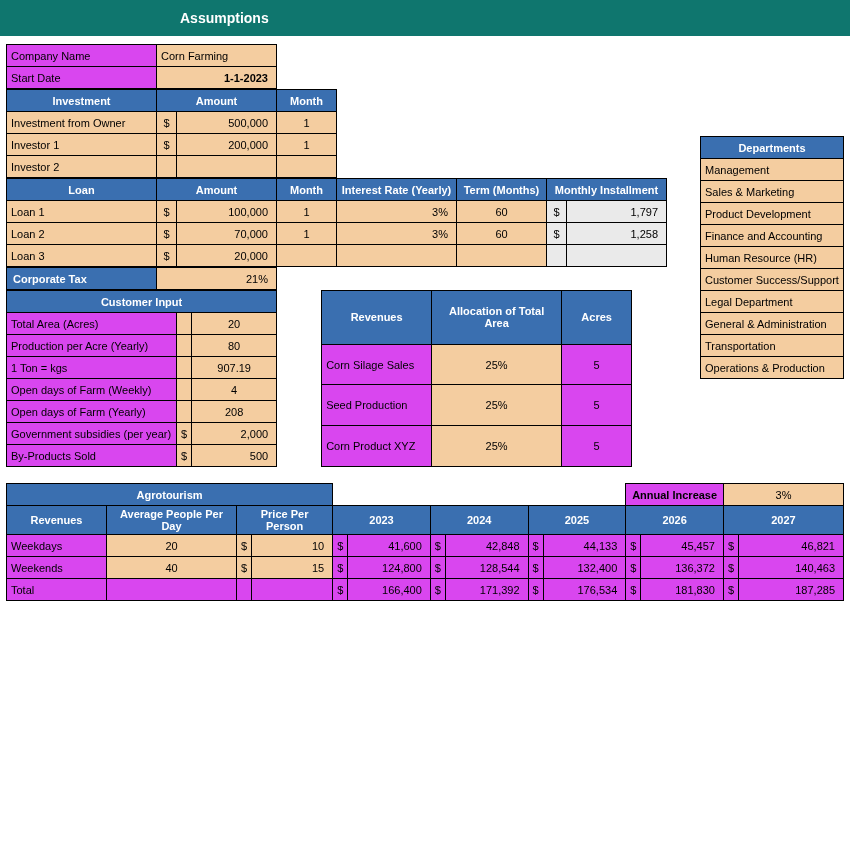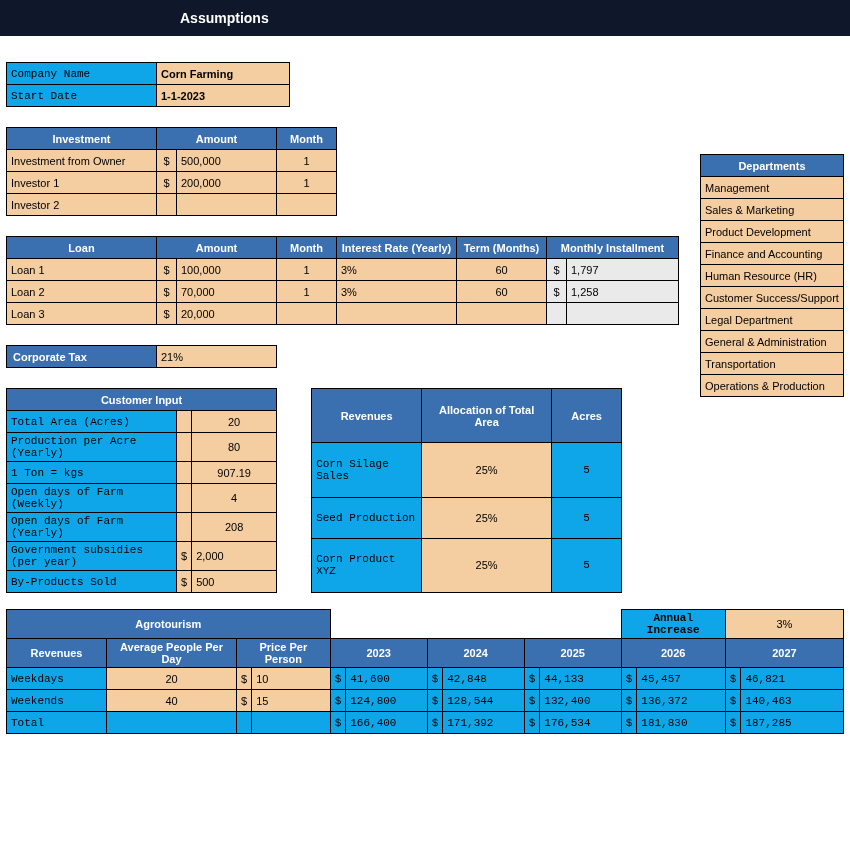--- a/index.html
+++ b/index.html
@@ -5,64 +5,64 @@
 * { box-sizing: border-box; margin: 0; padding: 0; }
 body {
   font-family: Arial, sans-serif;
   font-size: 11px;
   background: #fff;
   width: 850px;
   padding: 0;
   color: #000;
 }
 .title-bar {
-  background: #0f172a;
+  background: #0f766e;
   color: #fff;
   font-weight: bold;
   font-size: 14px;
   padding: 10px 0 10px 180px;
-  margin-bottom: 26px;
+  margin-bottom: 8px;
 }
 .container { padding: 0 6px; position: relative; }
 table { border-collapse: collapse; }
 td, th { padding: 2px 4px; height: 22px; font-size: 11px; }
 .hdr-blue {
   background: #3a6fb0;
   color: #fff;
   font-weight: bold;
   text-align: center;
   border: 1px solid #000;
 }
 .cell-border { border: 1px solid #000; }
 .cell-peach { background: #f4cda0; }
-.cell-white { background: #0ea5e9; font-family: Liberation Mono, monospace; }
+.cell-white { background: #d946ef; }
 .cell-gray { background: #eaeaea; }
-.num { padding-right: 8px; }
+.num { text-align: right; padding-right: 8px; }
 .ctr { text-align: center; }
 .lbl { text-align: left; padding-left: 4px; }
-.mt { margin-top: 20px; }
+.mt { }
 .departments-box {
   position: absolute;
   top: 92px;
   right: 6px;
   width: 144px;
 }
 </style>
 </head>
 <body>
 
 <div class="title-bar">Assumptions</div>
 
 <div class="container">
 
 <table>
   <tbody>
         <tr>
     <td class="cell-border cell-white lbl" style="width:150px">Company Name</td>
-    <td class="cell-border cell-peach lbl" style="width:133px;font-weight:bold">Corn Farming</td>
+    <td class="cell-border cell-peach lbl" style="width:120px;font-weight:normal">Corn Farming</td>
   </tr>
   <tr>
     <td class="cell-border cell-white lbl">Start Date</td>
     <td class="cell-border cell-peach num" style="font-weight:bold">1-1-2023</td>
   </tr>
 </tbody>
     </table>
 
 <table class="mt">
   <tbody>
@@ -93,21 +93,21 @@
     </table>
 
 <table class="mt">
   <tbody>
         <tr>
     <th class="hdr-blue" style="width:150px">Loan</th>
     <th class="hdr-blue" colspan="2" style="width:120px">Amount</th>
     <th class="hdr-blue" style="width:60px">Month</th>
     <th class="hdr-blue" style="width:120px">Interest Rate (Yearly)</th>
     <th class="hdr-blue" style="width:90px">Term (Months)</th>
-    <th class="hdr-blue" colspan="2" style="width:132px">Monthly Installment</th>
+    <th class="hdr-blue" colspan="2" style="width:120px">Monthly Installment</th>
   </tr>
   <tr>
     <td class="cell-border cell-peach lbl">Loan 1</td>
     <td class="cell-border cell-peach ctr" style="width:20px">$</td>
     <td class="cell-border cell-peach num">100,000</td>
     <td class="cell-border cell-peach ctr">1</td>
     <td class="cell-border cell-peach num">3%</td>
     <td class="cell-border cell-peach ctr">60</td>
     <td class="cell-border cell-gray ctr" style="width:20px">$</td>
     <td class="cell-border cell-gray num">1,797</td>
@@ -137,21 +137,21 @@
 
 <table class="mt">
   <tbody>
         <tr>
     <td class="hdr-blue lbl" style="width:150px;text-align:left;padding-left:6px">Corporate Tax</td>
     <td class="cell-border cell-peach num" style="width:120px">21%</td>
   </tr>
 </tbody>
     </table>
 
-<div style="display:flex;gap:34px" class="mt">
+<div style="display:flex;gap:44px" class="mt">
   <table>
     <tbody>
           <tr>
             <th class="hdr-blue" colspan="3" style="width:270px">Customer Input</th>
           </tr>
     <tr>
       <td class="cell-border cell-white lbl" style="width:170px">Total Area (Acres)</td>
       <td class="cell-border cell-peach ctr" style="width:15px"></td>
       <td class="cell-border cell-peach ctr" style="width:85px">20</td>
     </tr>

